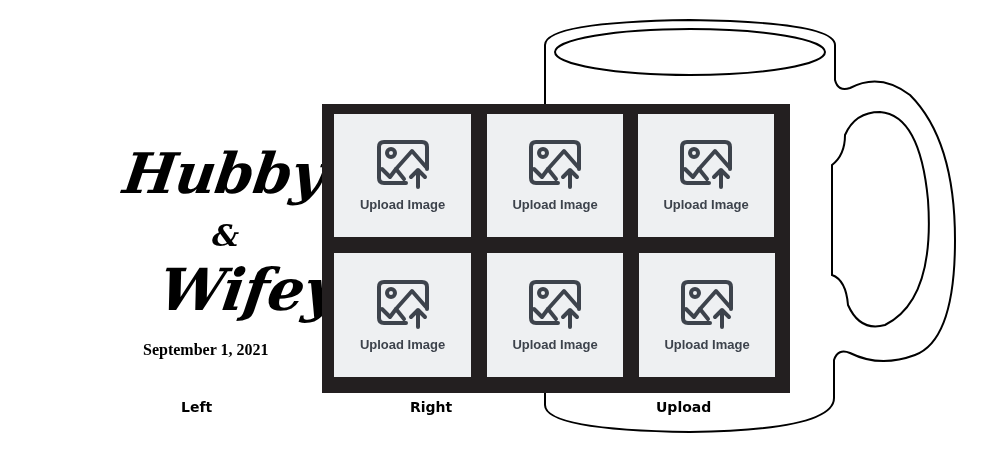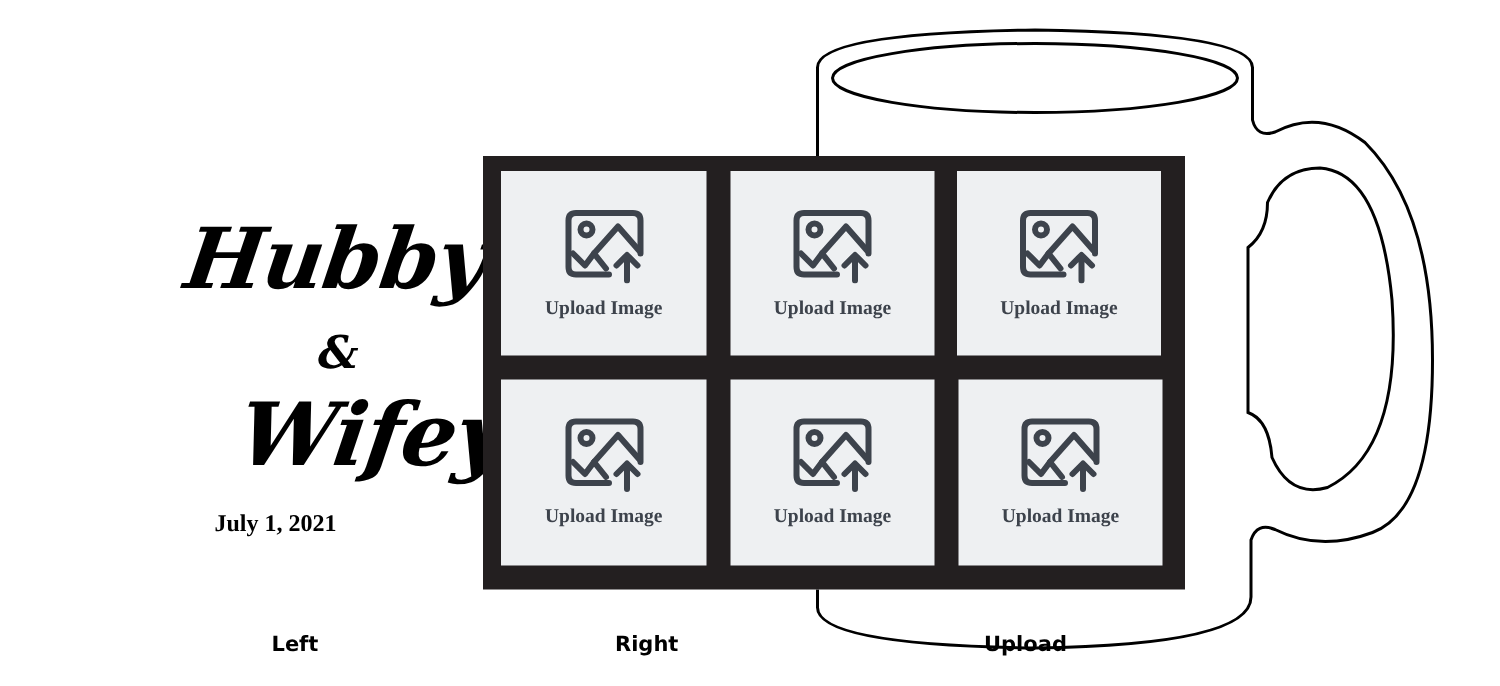--- a/index.html
+++ b/index.html
@@ -6,41 +6,41 @@
   body{width:1000px;height:457px;position:relative;overflow:hidden;font-family:"DejaVu Sans",sans-serif;}
   .mug{position:absolute;left:0;top:0;width:1000px;height:457px;}
   .script{position:absolute;font-family:"DejaVu Serif",serif;font-style:italic;font-weight:bold;color:#000;letter-spacing:-1px;}
   .hubby{left:124px;top:140px;font-size:56px;transform:skewX(-8deg);}
   .amp{left:212px;top:218px;font-size:30px;}
   .wifey{left:160px;top:256px;font-size:58px;transform:skewX(-8deg);}
   .date{position:absolute;left:143px;top:341px;font-family:"Liberation Serif",serif;font-weight:bold;font-size:16px;color:#000;}
   .frame{position:absolute;left:322px;top:104px;width:468px;height:289px;background:#231f20;}
   .tile{position:absolute;background:#eef0f2;display:flex;flex-direction:column;align-items:center;justify-content:center;cursor:pointer;}
   .tile svg{width:54px;height:50px;margin-bottom:8px;}
-  .tile .lbl{font-family:Liberation Serif, serif;font-weight:bold;font-size:13px;color:#3d434c;}
-  .pos{position:absolute;top:399px;font-family:"DejaVu Sans",sans-serif;font-weight:bold;font-size:14px;color:#000;margin-top:23px;}
+  .tile .lbl{font-family:Liberation Sans, sans-serif;font-weight:bold;font-size:13px;color:#3d434c;}
+  .pos{position:absolute;top:399px;font-family:"DejaVu Sans",sans-serif;font-weight:bold;font-size:14px;color:#000;}
 </style>
 </head>
 <body>
 
 <svg class="mug" viewBox="0 0 1000 457" width="1000" height="457">
   <g fill="none" stroke="#000" stroke-width="2">
 
     <path d="M545,104 L545,45 Q545,22 690,20 Q835,22 835,45 L835,80 Q838,92 850,88 Q880,72 910,95 Q955,140 955,240 Q955,340 915,355 Q880,368 850,353 Q838,348 834,360 L834,398 Q834,430 690,432 Q545,430 545,405 L545,393"></path>
 
     <ellipse cx="690" cy="52" rx="135" ry="23"></ellipse>
 
     <path d="M832,165 Q845,155 845,135 Q855,112 880,112 Q920,115 928,200 Q935,300 885,325 Q860,332 848,305 Q846,280 832,275 Z"></path>
   </g>
 </svg>
 
 <div class="script hubby">Hubby</div>
 <div class="script amp">&amp;</div>
 <div class="script wifey">Wifey</div>
-<div class="date">July 1, 2021</div>
+<div class="date">September 1, 2021</div>
 
 <div class="frame">
   <div class="tile" style="left:12px;top:10px;width:137px;height:123px;">
     <svg viewBox="0 0 54 50">
         <g fill="none" stroke="#3d434c" stroke-width="4" stroke-linecap="round" stroke-linejoin="round">
           <path d="M30,44 H8 Q3,44 3,39 V8 Q3,3 8,3 H46 Q51,3 51,8 V30"></path>
           <circle cx="15" cy="14" r="4"></circle>
           <path d="M6,30 L14,38 L20,30 L28,40"></path>
           <path d="M20,30 L36,12 L50,28"></path>
           <path d="M42,48 V32 M35,38 L42,31 L49,38"></path>

